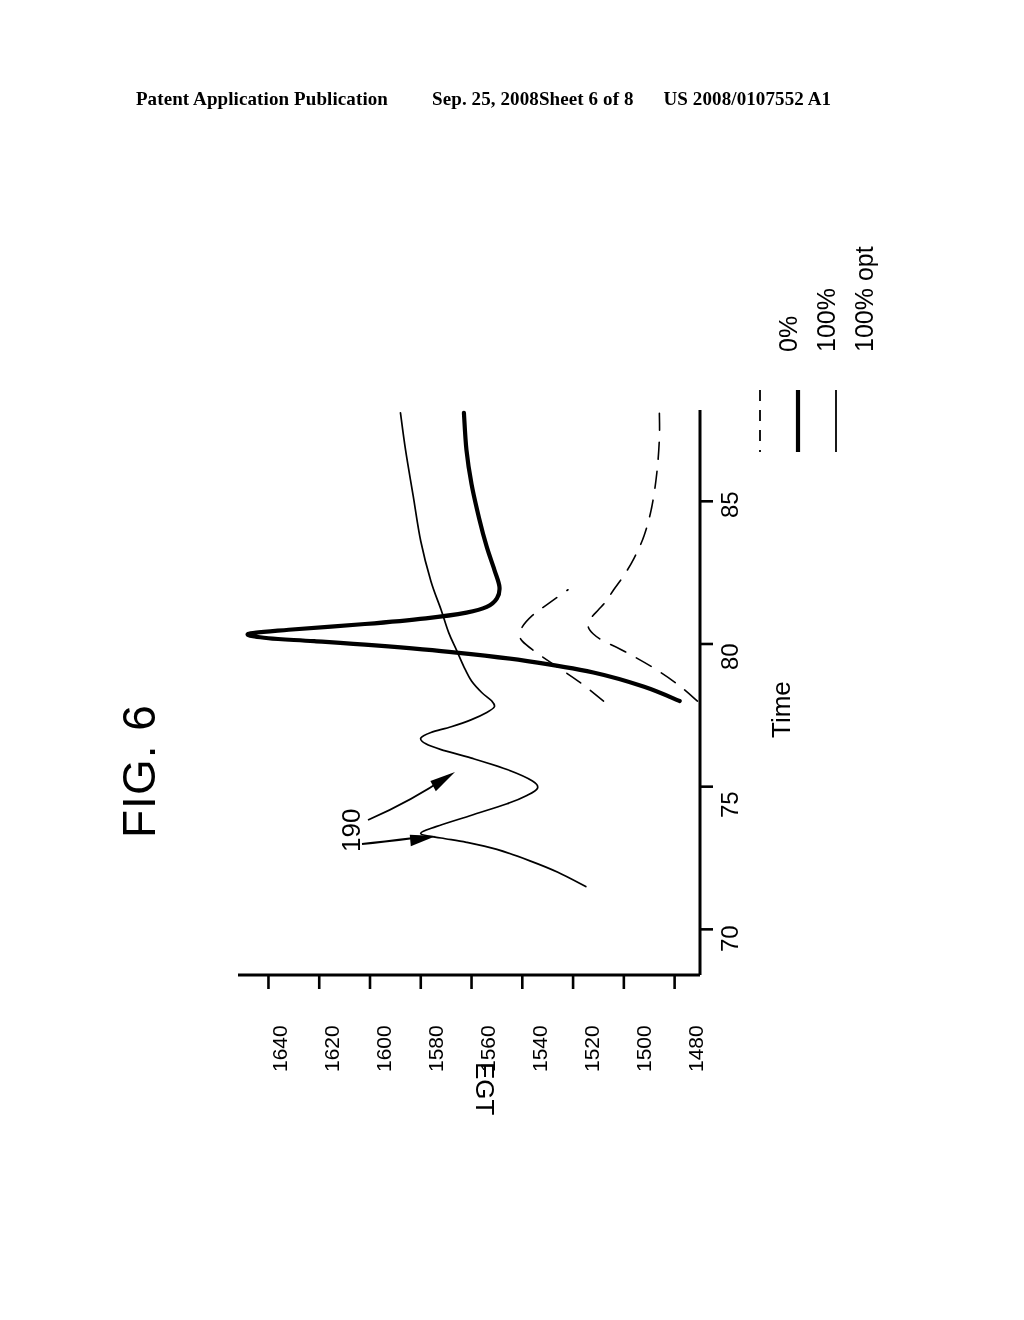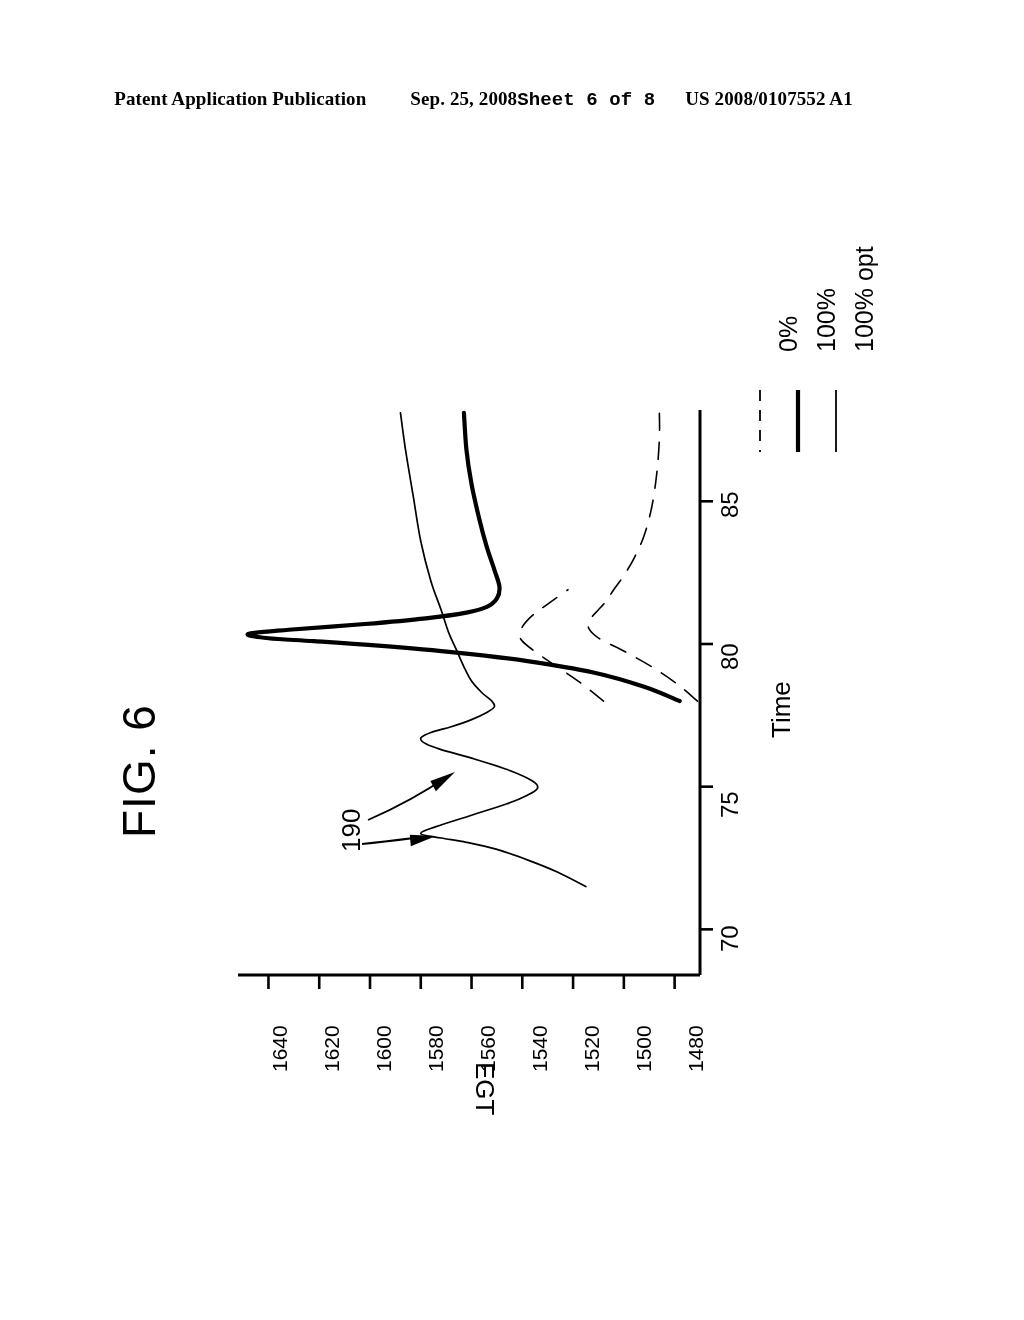--- a/index.html
+++ b/index.html
@@ -20,21 +20,21 @@
     justify-content:center;
     align-items:baseline;
     font-family:"Liberation Serif",serif;
     font-weight:bold;
     font-size:19px;
     letter-spacing:.1px;
     white-space:nowrap;
   }
   #page-header .hd-pub{margin-right:44px;}
   #page-header .hd-date{}
-  #page-header .hd-sheet{margin-right:30px;font-family:Liberation Mono, monospace;}
+  #page-header .hd-sheet{margin-right:30px;}
   #page-header .hd-patno{}
 
   
   #figure{
     position:absolute;
     left:0;top:0;width:1024px;height:1320px;
   }
 
   
   #fig-caption{

